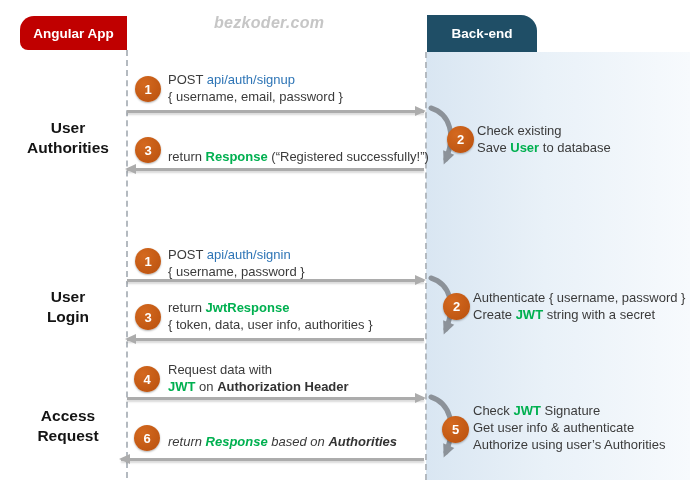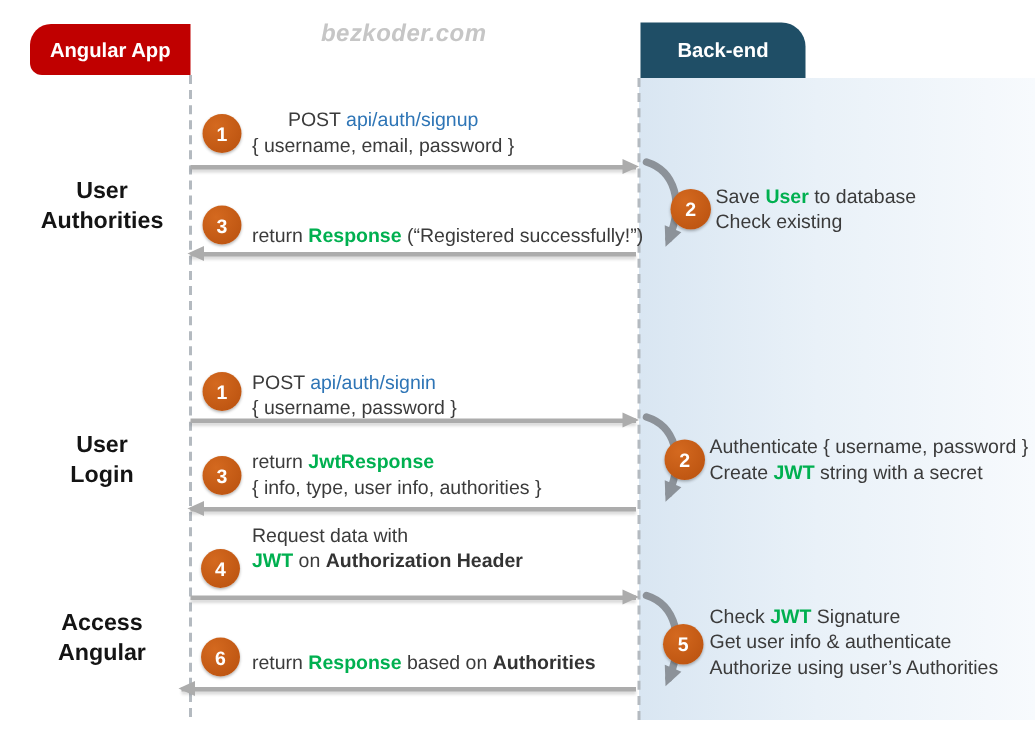--- a/index.html
+++ b/index.html
@@ -67,46 +67,46 @@
   <div class="section-label" style="top:118px;">
     <div>User</div>
     <div>Authorities</div>
   </div>
   <div class="section-label" style="top:287px;">
     <div>User</div>
     <div>Login</div>
   </div>
   <div class="section-label" style="top:406px;">
     <div>Access</div>
-    <div>Angular</div>
+    <div>Request</div>
   </div>
 
   <div class="num" style="left:135px;top:76px;">
     <span>1</span>
   </div>
-  <div class="msg-text" style="left:168px;top:71px;text-align:center;">
+  <div class="msg-text" style="left:168px;top:71px;">
     <div><span>POST </span><span class="sg-link">api/auth/signup</span></div>
     <div><span>{ username, email, password }</span></div>
   </div>
   <div class="arrow arrow-right" style="left:127px;top:110px;width:297px;"></div>
 
   <svg class="curve" style="left:424px;top:105px;" width="38" height="68" viewBox="0 0 38 68">
     <defs>
         <marker id="ah1" markerUnits="userSpaceOnUse" markerWidth="16" markerHeight="16" refX="8" refY="8" orient="auto">
           <path d="M1,2 L14,8 L1,14 z" fill="#8c9299"></path>
         </marker>
       </defs>
     <path d="M7,3 C26,9 32,30 22,54" fill="none" stroke="#8c9299" stroke-width="5" stroke-linecap="round" marker-end="url(#ah1)"></path>
   </svg>
   <div class="num num-lg" style="left:447px;top:126px;">
     <span>2</span>
   </div>
   <div class="msg-text" style="left:477px;top:122px;">
+    <div><span>Check existing</span></div>
     <div><span>Save </span><span class="sg-green">User</span><span> to database</span></div>
-    <div><span>Check existing</span></div>
   </div>
 
   <div class="num" style="left:135px;top:137px;">
     <span>3</span>
   </div>
   <div class="msg-text" style="left:168px;top:148px;">
     <div><span>return </span><span class="sg-green">Response</span><span> (“Registered successfully!”)</span></div>
   </div>
   <div class="arrow arrow-left" style="left:127px;top:168px;width:297px;"></div>
 
@@ -133,28 +133,28 @@
   <div class="msg-text" style="left:473px;top:289px;">
     <div><span>Authenticate { username, password }</span></div>
     <div><span>Create </span><span class="sg-green">JWT</span><span> string with a secret</span></div>
   </div>
 
   <div class="num" style="left:135px;top:304px;">
     <span>3</span>
   </div>
   <div class="msg-text" style="left:168px;top:299px;">
     <div><span>return </span><span class="sg-green">JwtResponse</span></div>
-    <div><span>{ info, type, user info, authorities }</span></div>
+    <div><span>{ token, data, user info, authorities }</span></div>
   </div>
   <div class="arrow arrow-left" style="left:127px;top:338px;width:297px;"></div>
 
   <div class="num" style="left:134px;top:366px;">
     <span>4</span>
   </div>
-  <div class="msg-text" style="left:168px;top:348px;">
+  <div class="msg-text" style="left:168px;top:361px;">
     <div><span>Request  data with</span></div>
     <div><span class="sg-green">JWT</span><span> on </span><span class="sg-bold">Authorization Header</span></div>
   </div>
   <div class="arrow arrow-right" style="left:127px;top:397px;width:297px;"></div>
 
   <svg class="curve" style="left:424px;top:394px;" width="38" height="72" viewBox="0 0 38 72">
     <defs>
         <marker id="ah3" markerUnits="userSpaceOnUse" markerWidth="16" markerHeight="16" refX="8" refY="8" orient="auto">
           <path d="M1,2 L14,8 L1,14 z" fill="#8c9299"></path>
         </marker>
@@ -166,18 +166,18 @@
   </div>
   <div class="msg-text" style="left:473px;top:402px;">
     <div><span>Check </span><span class="sg-green">JWT</span><span> Signature</span></div>
     <div><span>Get user info &amp; authenticate</span></div>
     <div><span>Authorize using user’s Authorities</span></div>
   </div>
 
   <div class="num" style="left:134px;top:425px;">
     <span>6</span>
   </div>
-  <div class="msg-text" style="left:168px;top:433px;">
+  <div class="msg-text" style="left:168px;top:433px;font-style:italic;">
     <div><span>return </span><span class="sg-green">Response</span><span> based on </span><span class="sg-bold">Authorities</span></div>
   </div>
   <div class="arrow arrow-left" style="left:121px;top:458px;width:303px;"></div>
 
 </div>
 
 </body></html>

